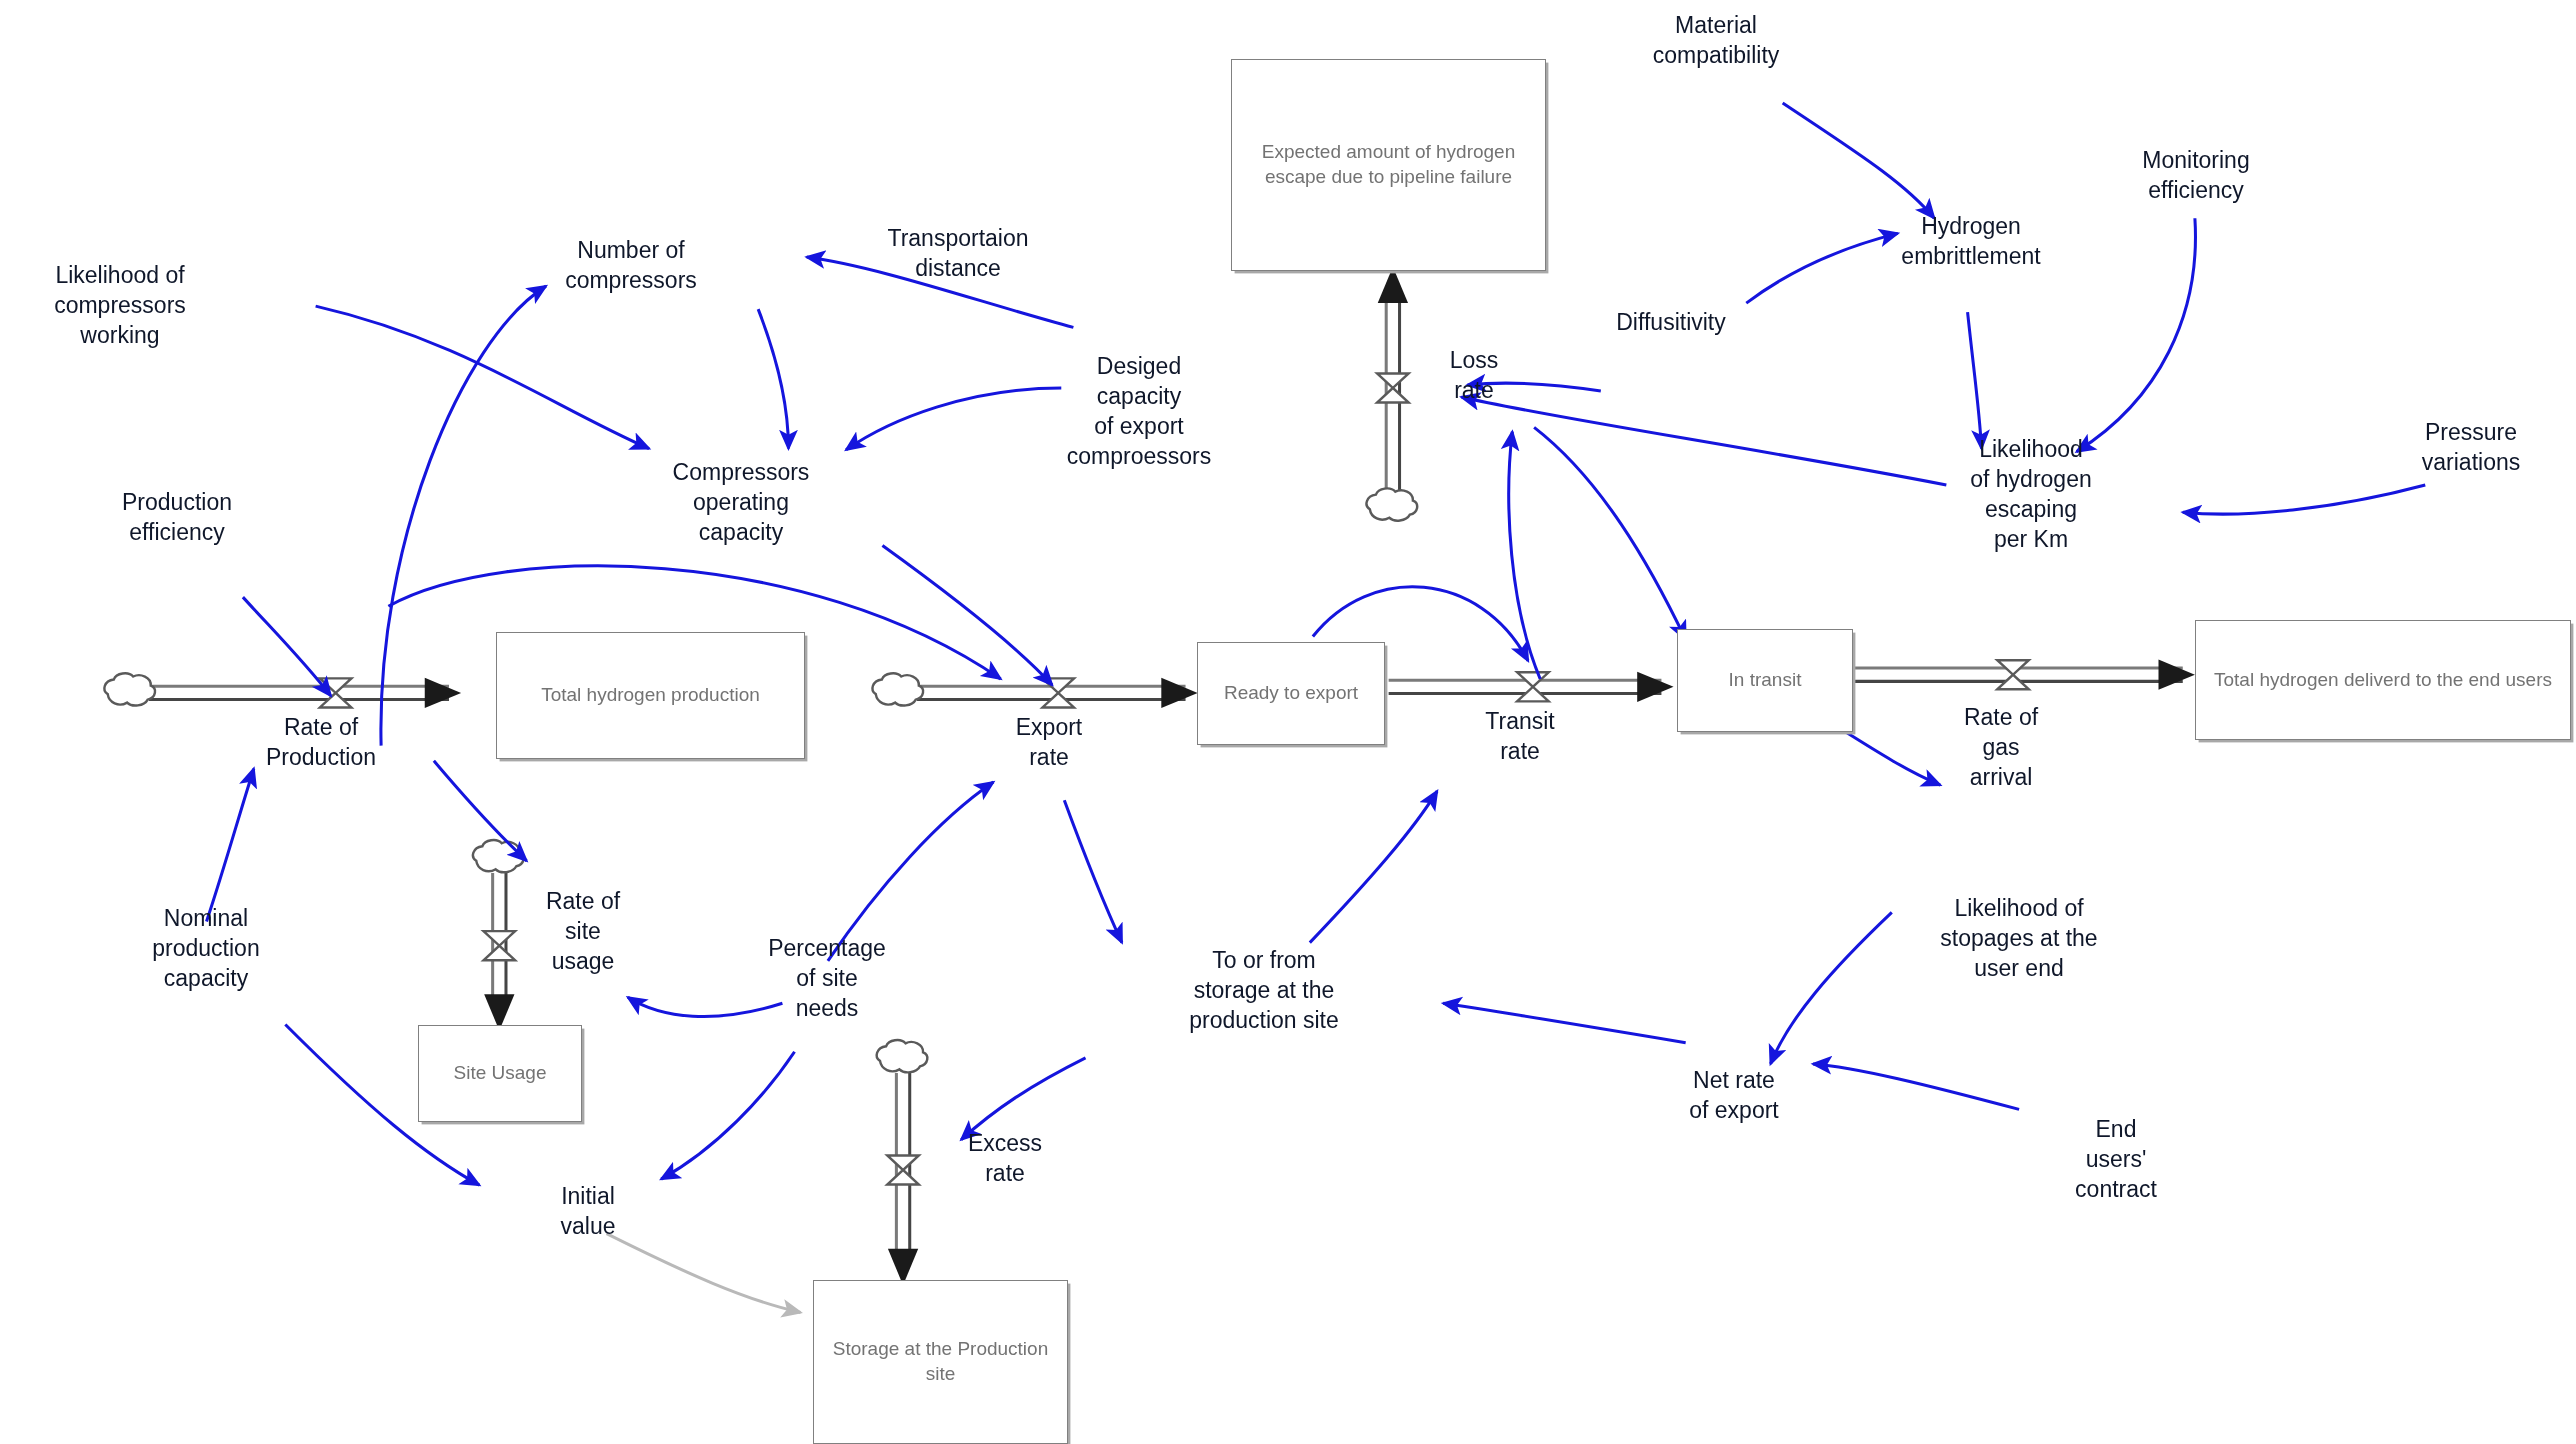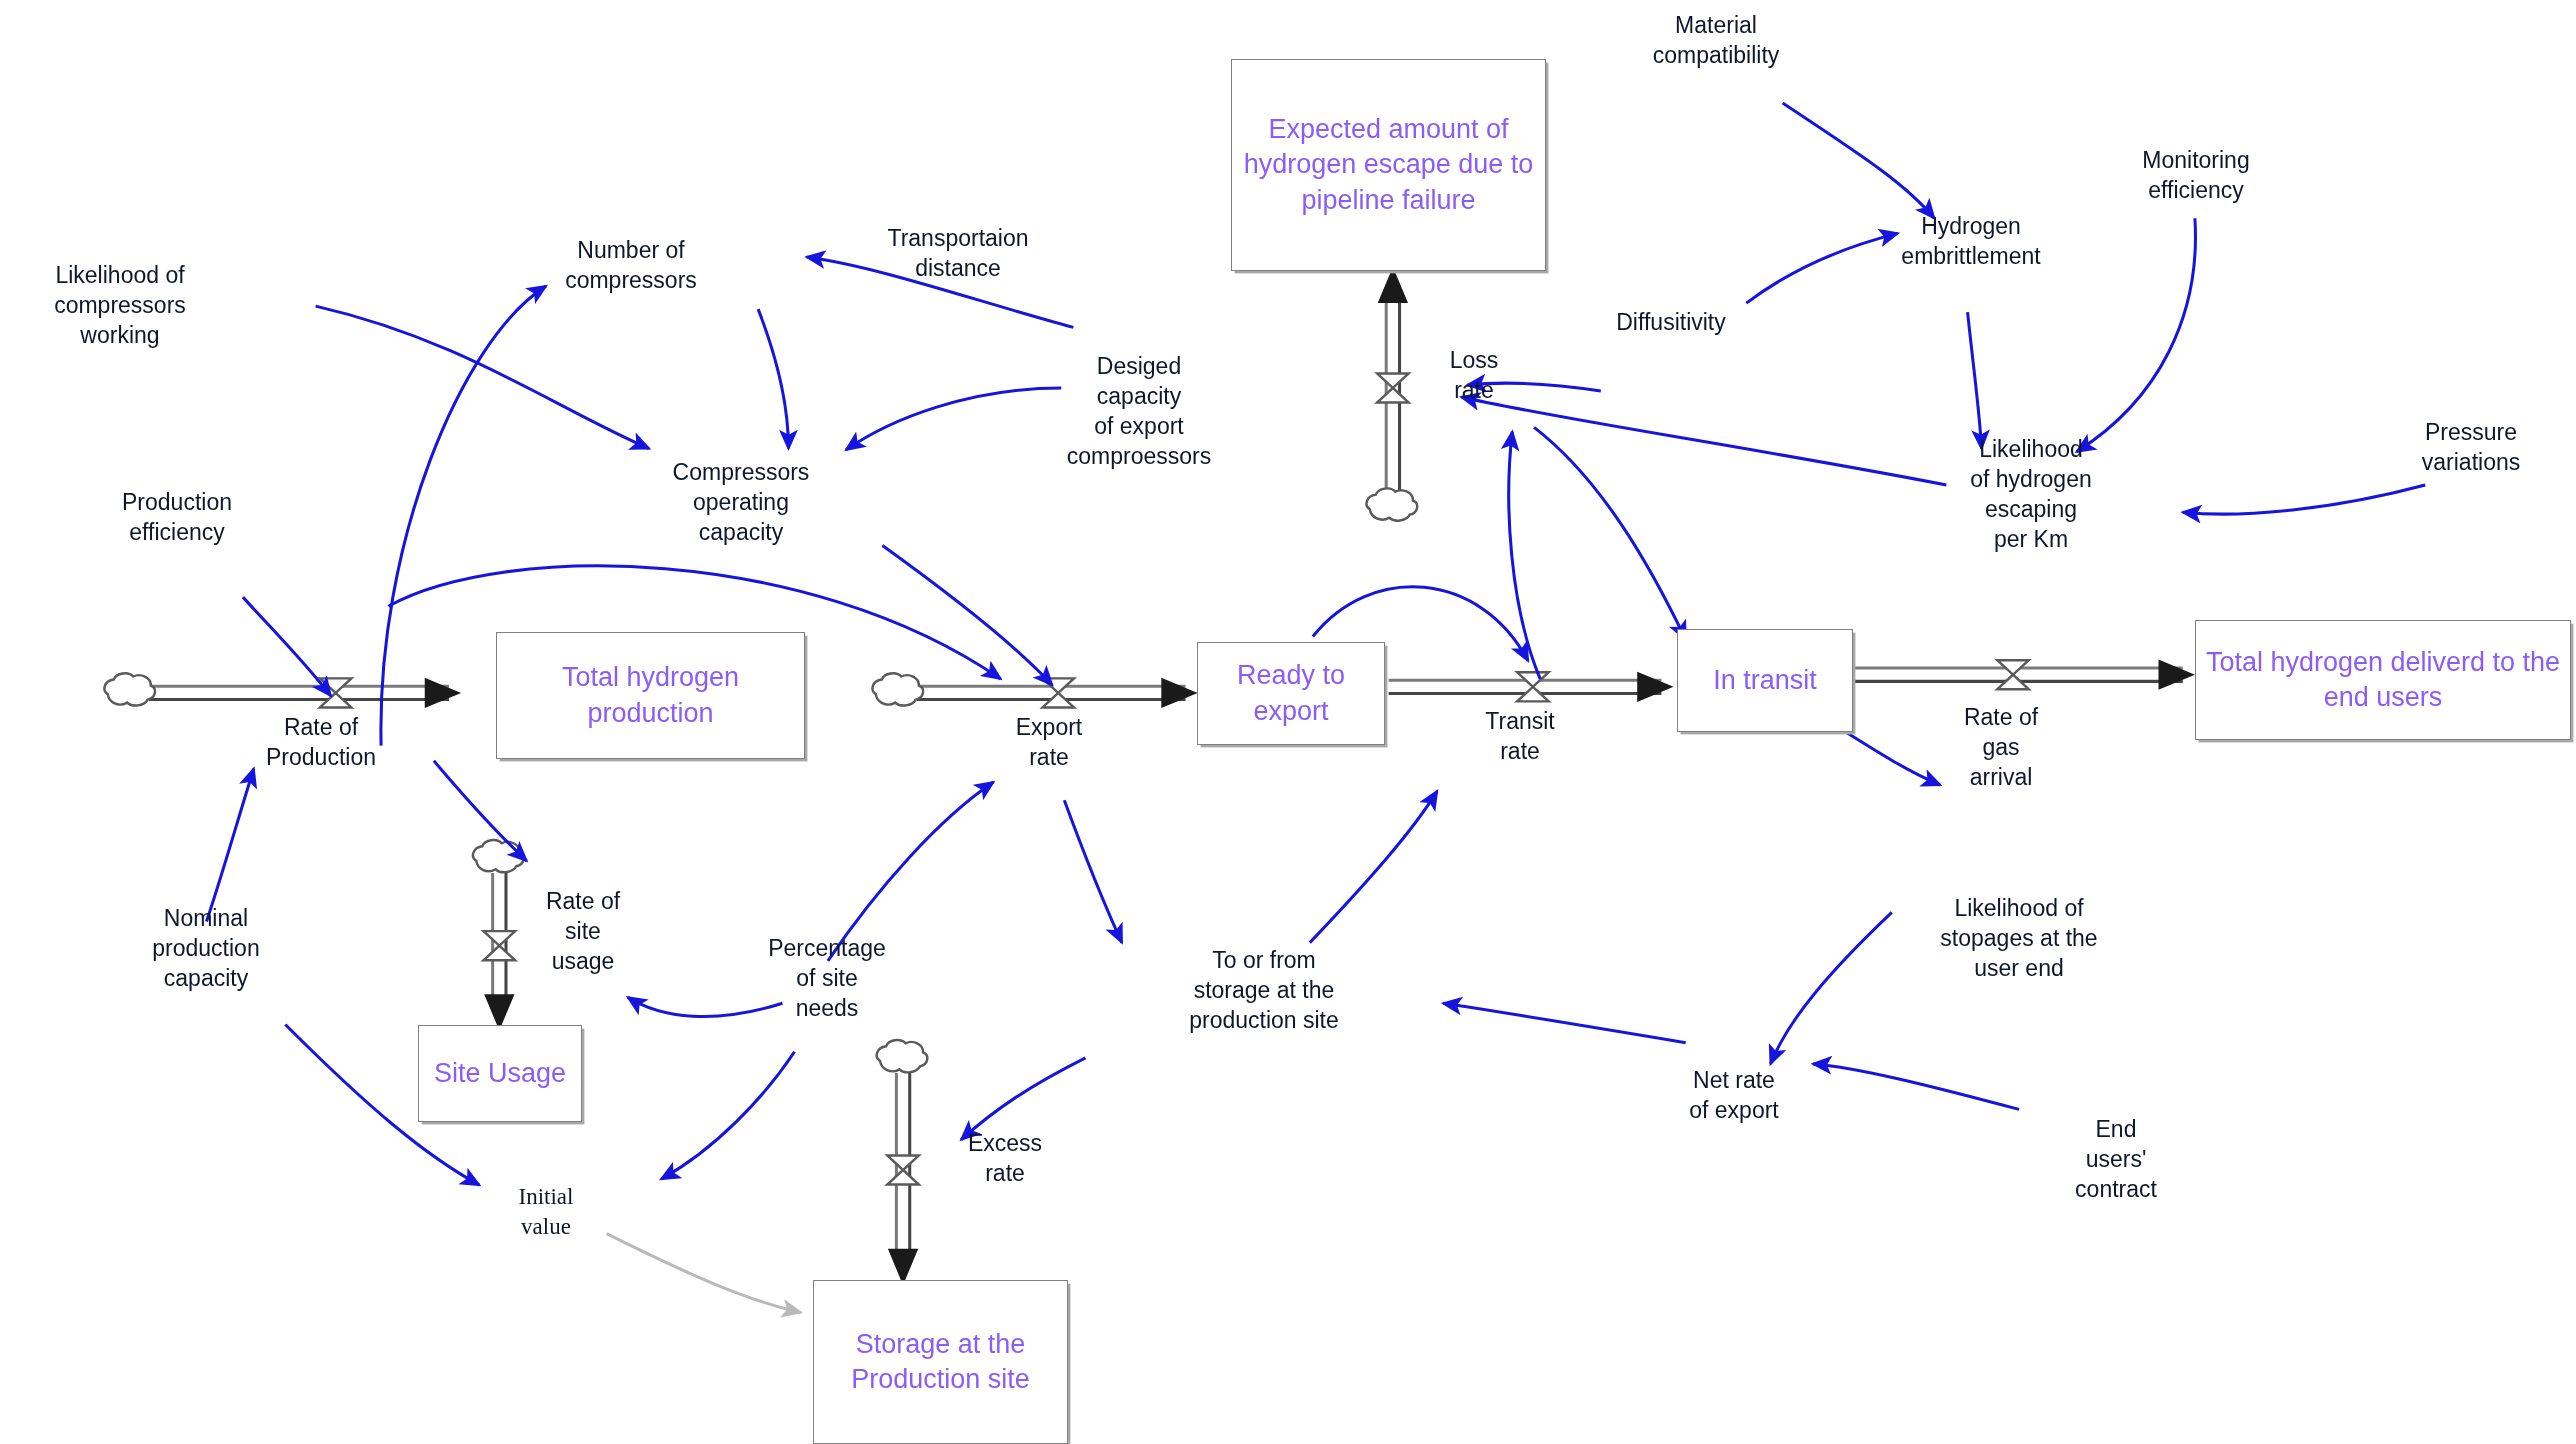--- a/index.html
+++ b/index.html
@@ -28,22 +28,22 @@
   .stock {
     position: absolute;
     box-sizing: border-box;
     background: #ffffff;
     border: 1.8px solid #808080;
     box-shadow: 3px 3px 0 -0.6px #a8a8a8;
     display: flex;
     align-items: center;
     justify-content: center;
     text-align: center;
-    color: #8b5cf6;
-    font-size: 27px;
+    color: #737373;
+    font-size: 19px;
     line-height: 1.30;
     padding: 17px 6px;
     font-family: "Liberation Sans", sans-serif;
   }
   
   .aux {
     position: absolute;
     text-align: center;
     color: #0f172a;
     font-size: 23px;
@@ -277,21 +277,21 @@
 efficiency</div>
 
   <div class="aux" style="left:206px; top:904px;">Nominal
 production
 capacity</div>
 
   <div class="aux" style="left:827px; top:934px;">Percentage
 of site
 needs</div>
 
-  <div class="aux" style="left:546px; top:1182px;font-family:Liberation Serif, serif;">Initial
+  <div class="aux" style="left:588px; top:1182px;">Initial
 value</div>
 
   <div class="aux" style="left:1264px; top:946px;">To or from
 storage at the
 production site</div>
 
   <div class="aux" style="left:1716px; top:11px;">Material
 compatibility</div>
 
   <div class="aux" style="left:1971px; top:212px;">Hydrogen

